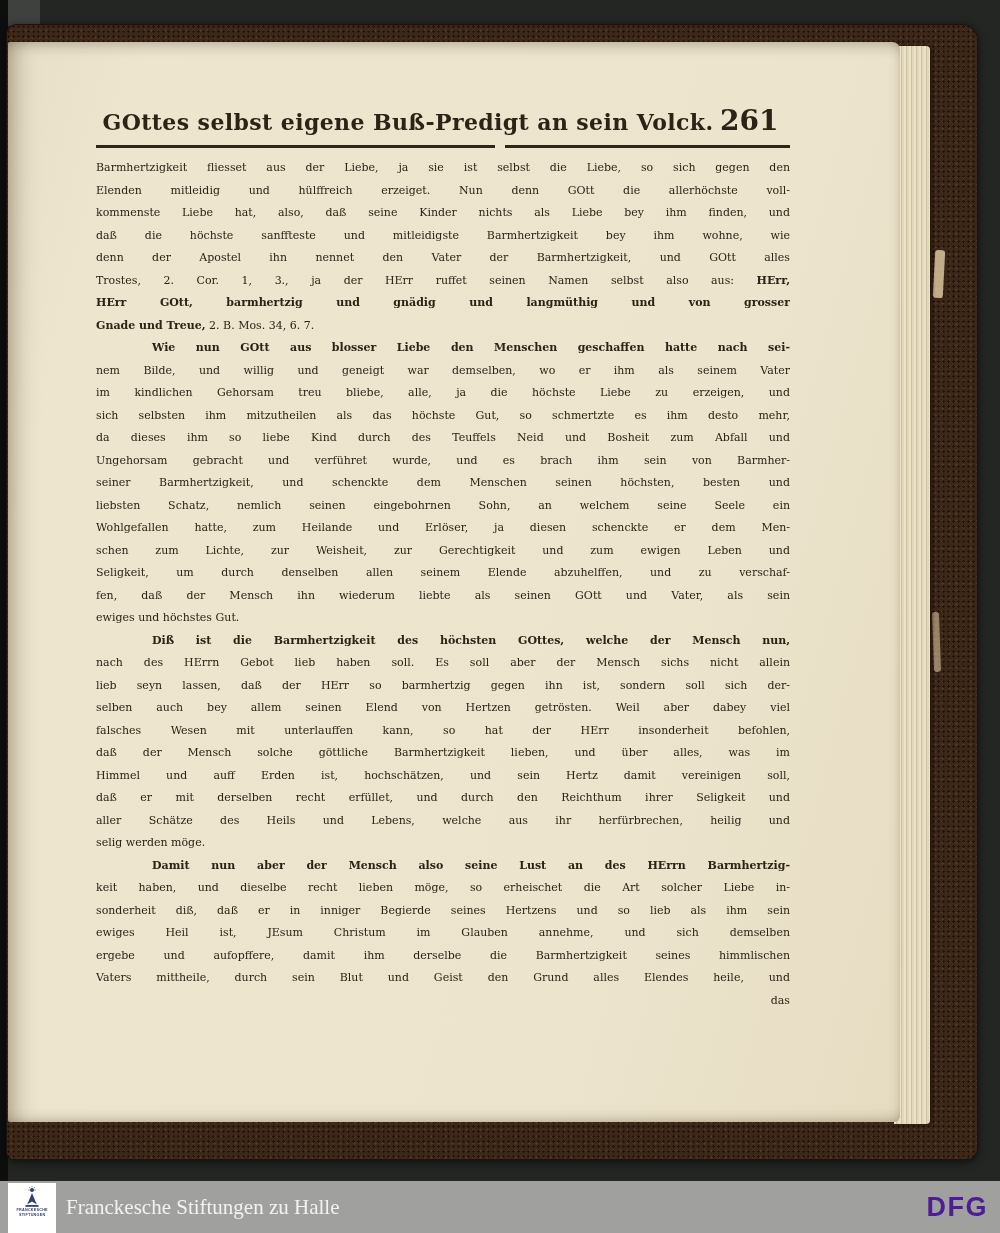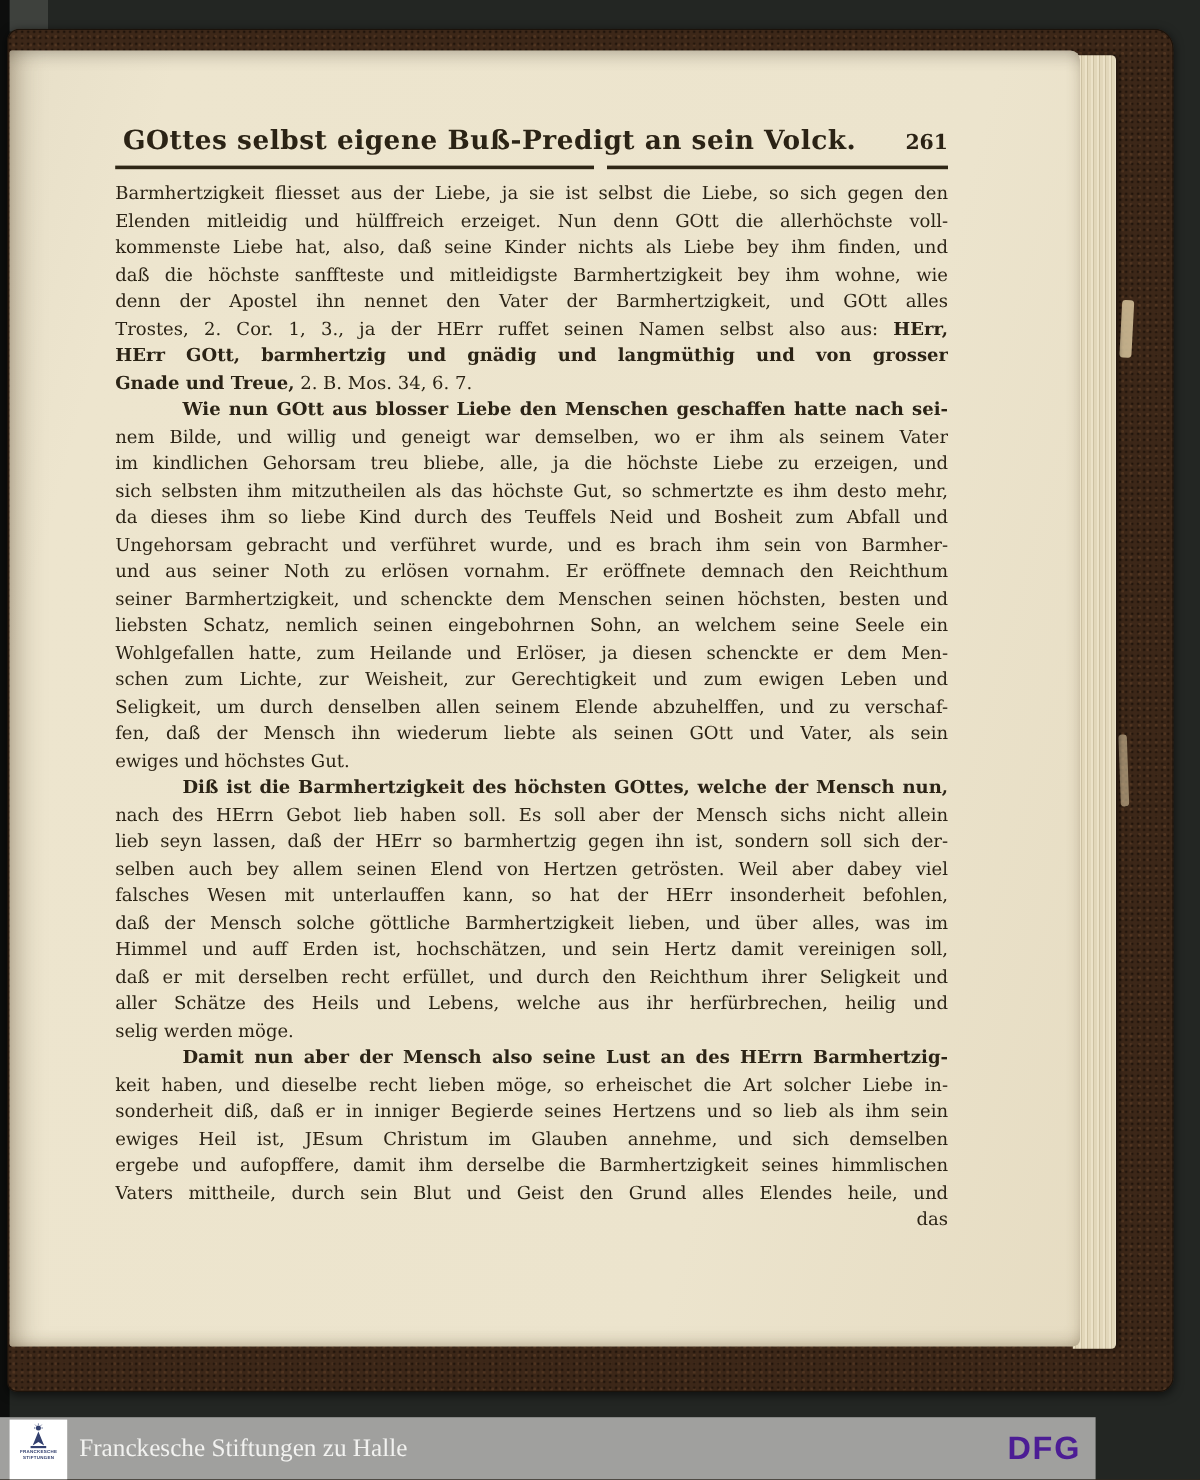--- a/index.html
+++ b/index.html
@@ -43,34 +43,34 @@
     box-shadow:
       inset 16px 0 26px -14px rgba(70,50,25,.5),
       inset 0 12px 16px -12px rgba(0,0,0,.28),
       inset -6px -8px 14px -10px rgba(90,70,40,.45);
     color:#2b2315;
   }
   .content{position:absolute;left:88px;right:110px;top:62px;}
 
   .header-row{display:flex;align-items:baseline;font-weight:bold;font-size:22px;color:#2b2315;}
   .title{flex:1;text-align:center;letter-spacing:.4px;}
-  .page-num{width:70px;text-align:right;font-size:17px;}
+  .page-num{width:70px;text-align:left;font-size:28px;}
 
   .rule{height:3px;margin-top:8px;
     background:linear-gradient(90deg,#2f2716 0 57.5%,rgba(47,39,22,0) 57.5% 59%,#2f2716 59% 100%);}
 
-  .text-block{margin-top:9px;font-size:15px;line-height:22.5px;}
+  .text-block{margin-top:9px;font-size:11px;line-height:22.5px;}
   .line{height:22.5px;overflow:hidden;text-align:justify;text-align-last:justify;}
   .line.indent{padding-left:56px;font-weight:bold;}
   .line.para-end{text-align-last:left;}
   .line.align-right{text-align-last:right;}
   .bold{font-weight:bold;}
 
   
-  .footer-bar{position:absolute;left:0;top:1181px;width:913px;height:52px;background:#a0a09e;}
+  .footer-bar{position:absolute;left:0;top:1181px;width:1000px;height:52px;background:#a0a09e;}
   .logo-box{
     position:absolute;left:8px;top:2px;width:48px;height:50px;background:#ffffff;
     display:flex;flex-direction:column;align-items:center;padding-top:3px;box-sizing:border-box;
   }
   .logo-text{
     font-family:"Liberation Sans",sans-serif;font-size:6px;line-height:1.25;
     transform:scale(.62);transform-origin:50% 0;
     color:#33406f;text-align:center;letter-spacing:.4px;font-weight:bold;white-space:nowrap;
   }
   .institution{
@@ -112,21 +112,20 @@
           <div class="line"><span>denn der Apostel ihn nennet den Vater der Barmhertzigkeit, und GOtt alles</span></div>
           <div class="line"><span>Trostes, 2. Cor. 1, 3., ja der HErr ruffet seinen Namen selbst also aus: </span><span class="bold">HErr,</span></div>
           <div class="line"><span class="bold">HErr GOtt, barmhertzig und gnädig und langmüthig und von grosser</span></div>
           <div class="line para-end"><span class="bold">Gnade und Treue,</span><span> 2. B. Mos. 34, 6. 7.</span></div>
           <div class="line indent"><span>Wie nun GOtt aus blosser Liebe den Menschen geschaffen hatte nach sei-</span></div>
           <div class="line"><span>nem Bilde, und willig und geneigt war demselben, wo er ihm als seinem Vater</span></div>
           <div class="line"><span>im kindlichen Gehorsam treu bliebe, alle, ja die höchste Liebe zu erzeigen, und</span></div>
           <div class="line"><span>sich selbsten ihm mitzutheilen als das höchste Gut, so schmertzte es ihm desto mehr,</span></div>
           <div class="line"><span>da dieses ihm so liebe Kind durch des Teuffels Neid und Bosheit zum Abfall und</span></div>
           <div class="line"><span>Ungehorsam gebracht und verführet wurde, und es brach ihm sein von Barmher-</span></div>
-          <div class="line"><span>und aus seiner Noth zu erlösen vornahm. Er eröffnete demnach den Reichthum</span></div>
           <div class="line"><span>seiner Barmhertzigkeit, und schenckte dem Menschen seinen höchsten, besten und</span></div>
           <div class="line"><span>liebsten Schatz, nemlich seinen eingebohrnen Sohn, an welchem seine Seele ein</span></div>
           <div class="line"><span>Wohlgefallen hatte, zum Heilande und Erlöser, ja diesen schenckte er dem Men-</span></div>
           <div class="line"><span>schen zum Lichte, zur Weisheit, zur Gerechtigkeit und zum ewigen Leben und</span></div>
           <div class="line"><span>Seligkeit, um durch denselben allen seinem Elende abzuhelffen, und zu verschaf-</span></div>
           <div class="line"><span>fen, daß der Mensch ihn wiederum liebte als seinen GOtt und Vater, als sein</span></div>
           <div class="line para-end"><span>ewiges und höchstes Gut.</span></div>
           <div class="line indent"><span>Diß ist die Barmhertzigkeit des höchsten GOttes, welche der Mensch nun,</span></div>
           <div class="line"><span>nach des HErrn Gebot lieb haben soll. Es soll aber der Mensch sichs nicht allein</span></div>
           <div class="line"><span>lieb seyn lassen, daß der HErr so barmhertzig gegen ihn ist, sondern soll sich der-</span></div>

